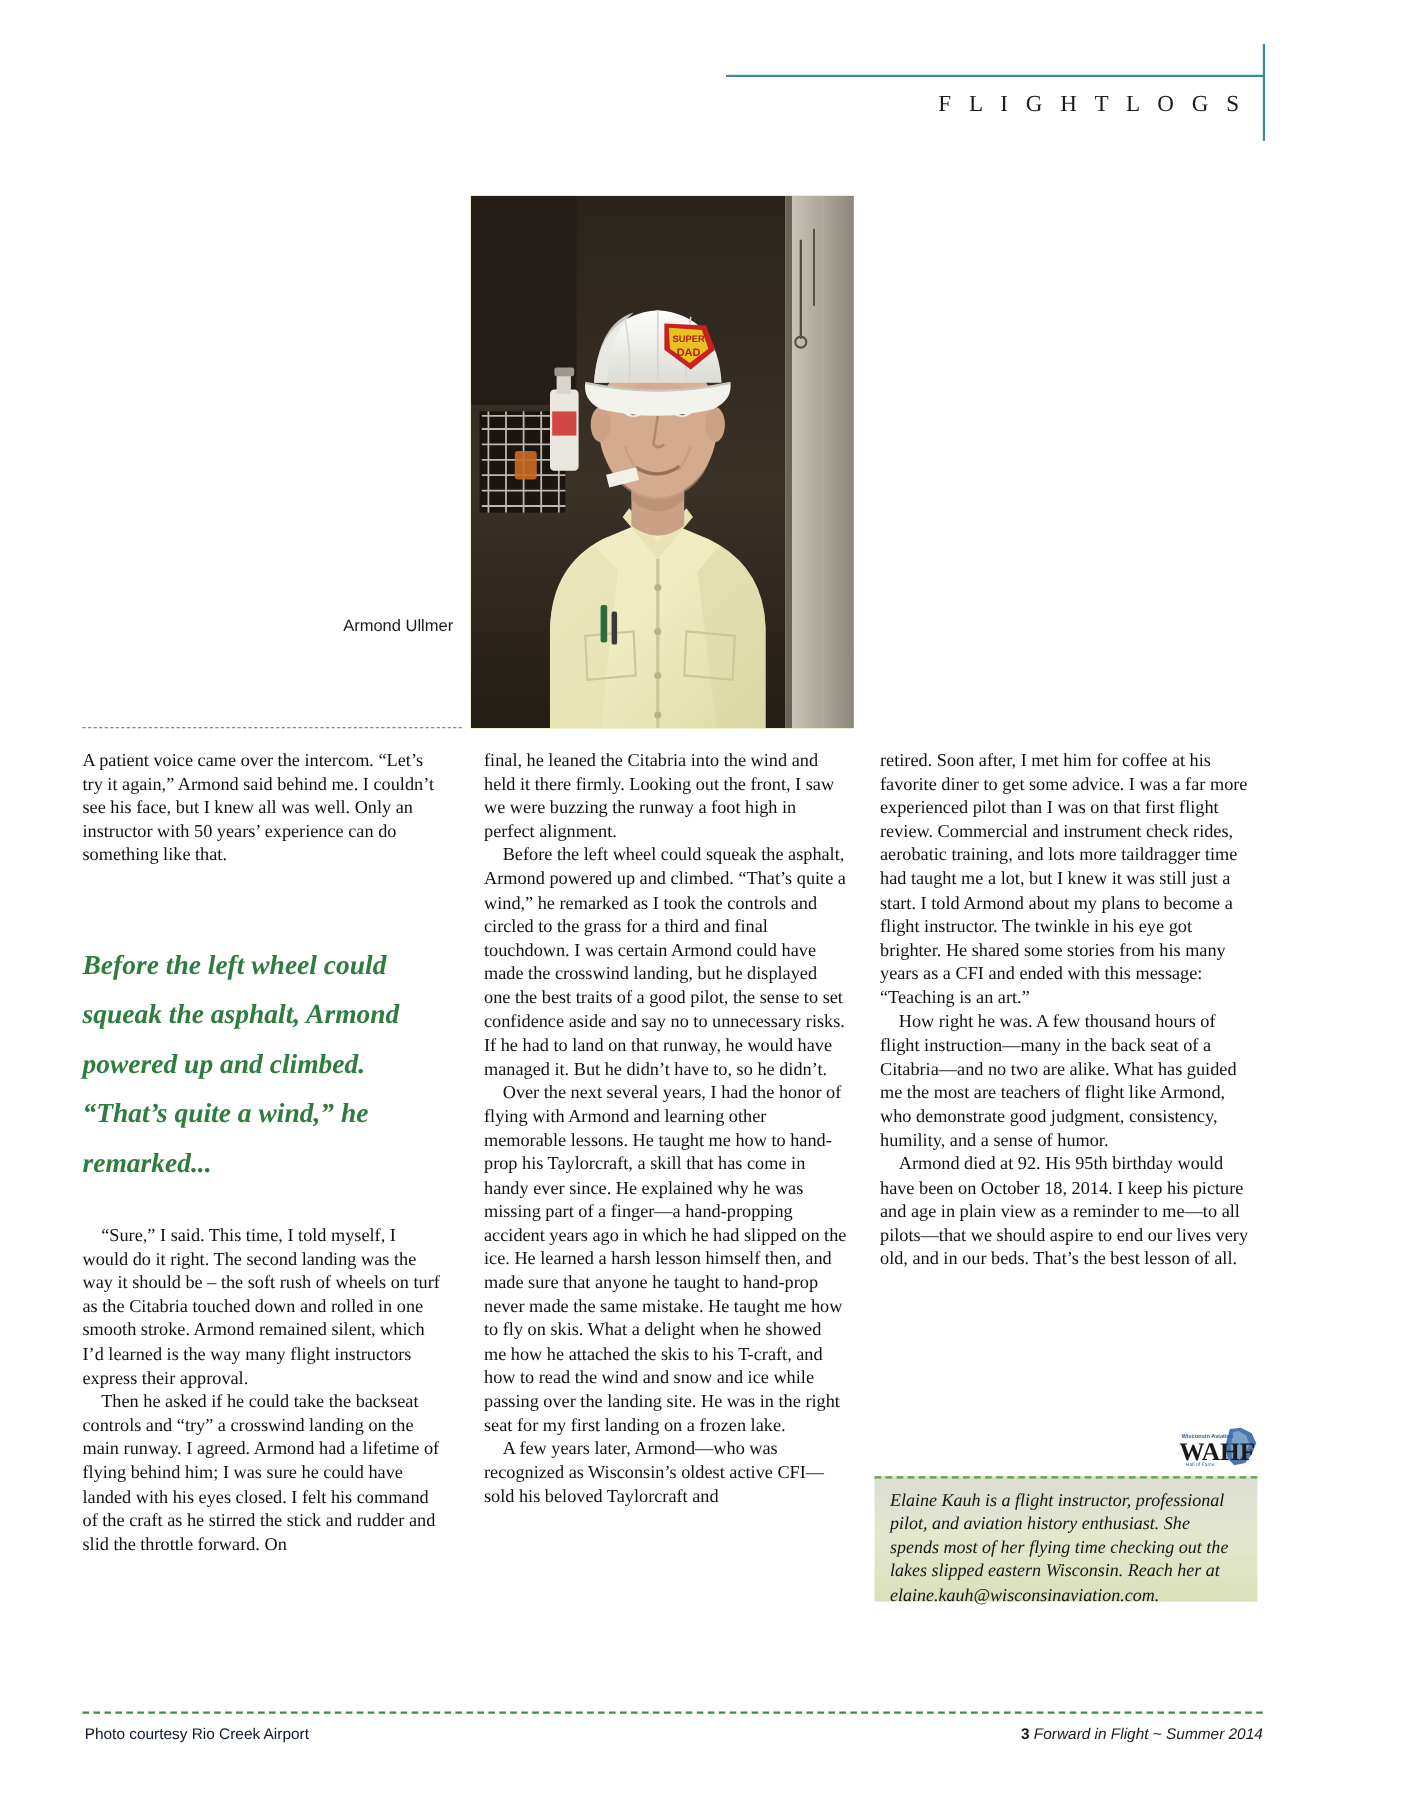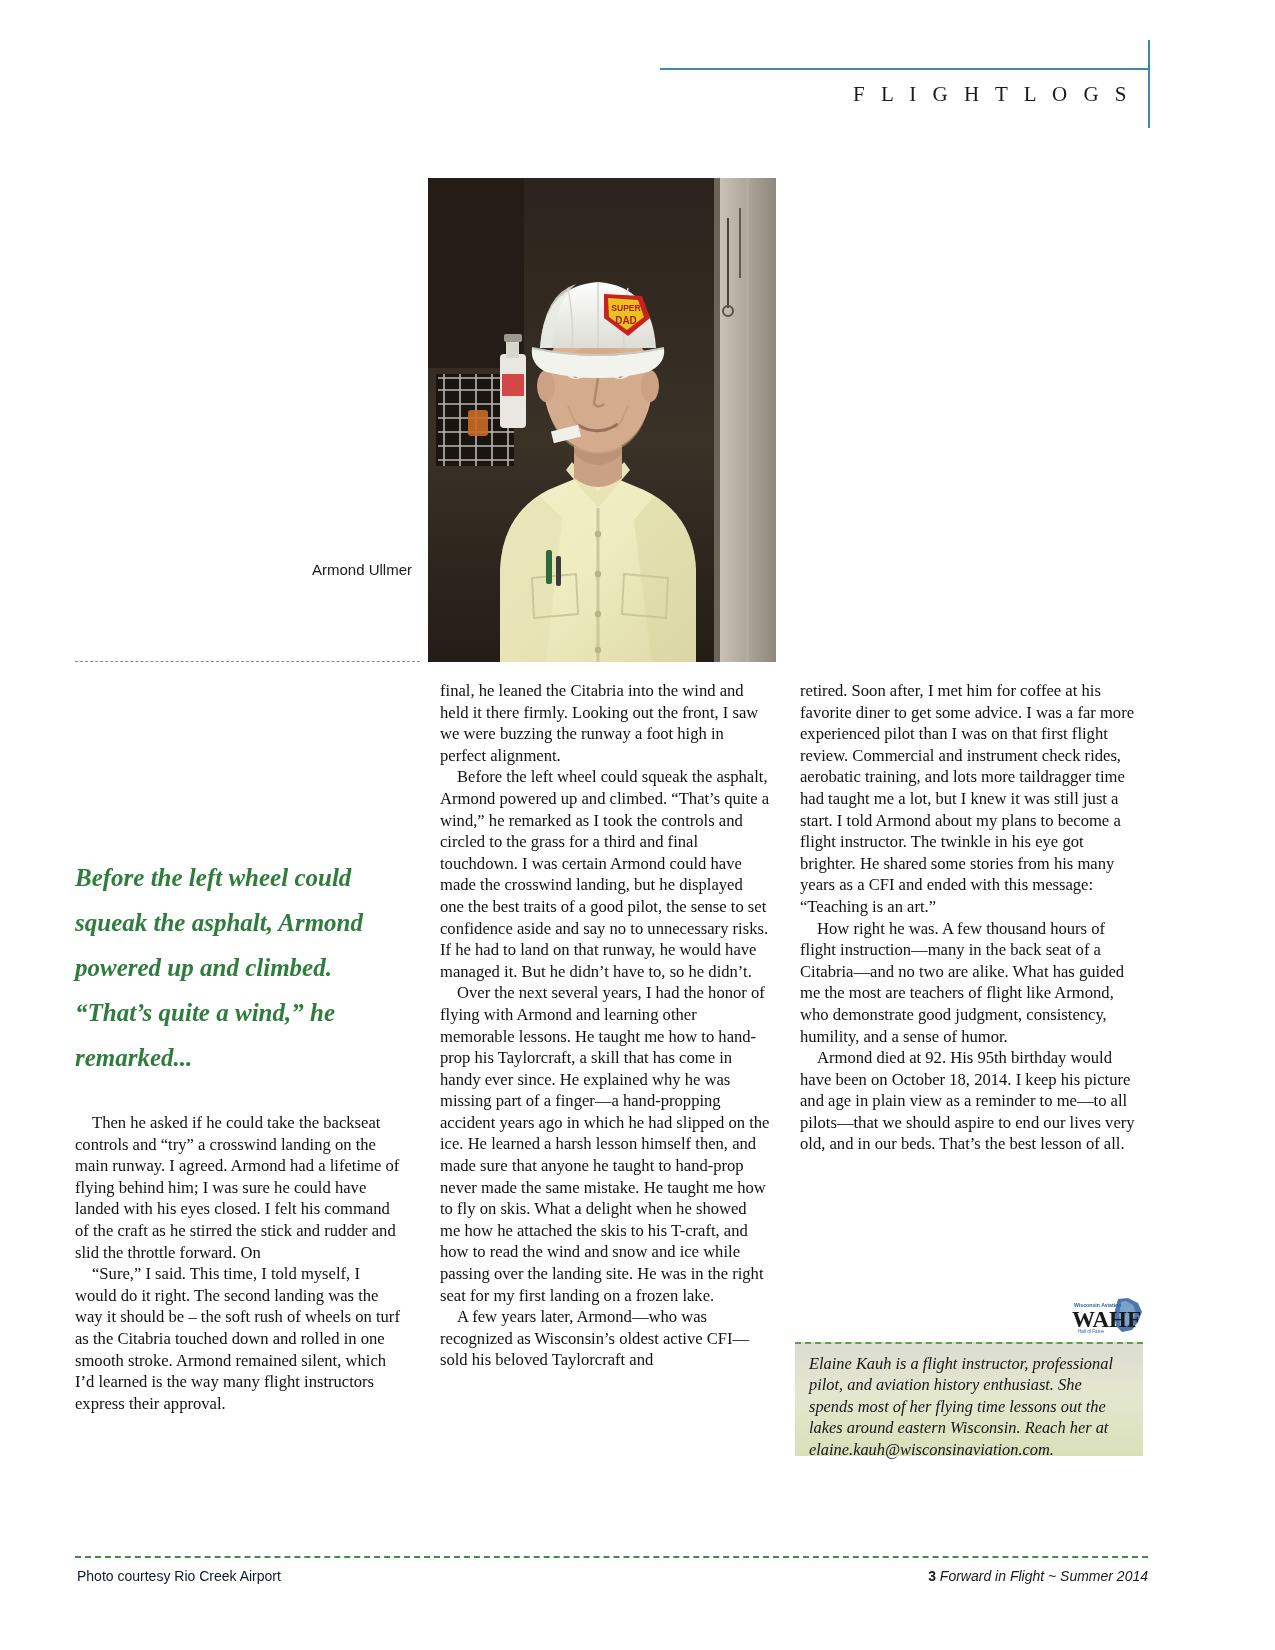--- a/index.html
+++ b/index.html
@@ -339,26 +339,29 @@
       <rect x="124" y="250" width="28" height="12" fill="#f0efe8" transform="rotate(-14 138 256)"></rect>
 
       <rect x="0" y="0" width="348" height="484" fill="none"></rect>
     </svg>
   </div>
 
   <div class="photo-caption">Armond Ullmer</div>
 
   <div class="col-rule c1"></div>
 
+  <div class="col col1">
+    <p class="noindent">A patient voice came over the intercom. “Let’s try it again,” Armond said behind me. I couldn’t see his face, but I knew all was well. Only an instructor with 50 years’ experience can do something like that.</p>
+  </div>
 
   <div class="pullquote">Before the left wheel could squeak the asphalt, Armond powered up and climbed. “That’s quite a wind,” he remarked...</div>
 
   <div class="col1-lower">
+    <p>“Sure,” I said. This time, I told myself, I would do it right. The second landing was the way it should be – the soft rush of wheels on turf as the Citabria touched down and rolled in one smooth stroke. Armond remained silent, which I’d learned is the way many flight instructors express their approval.</p>
     <p>Then he asked if he could take the backseat controls and “try” a crosswind landing on the main runway. I agreed. Armond had a lifetime of flying behind him; I was sure he could have landed with his eyes closed. I felt his command of the craft as he stirred the stick and rudder and slid the throttle forward. On</p>
-    <p>“Sure,” I said. This time, I told myself, I would do it right. The second landing was the way it should be – the soft rush of wheels on turf as the Citabria touched down and rolled in one smooth stroke. Armond remained silent, which I’d learned is the way many flight instructors express their approval.</p>
   </div>
 
   <div class="col col2">
     <p class="noindent">final, he leaned the Citabria into the wind and held it there firmly. Looking out the front, I saw we were buzzing the runway a foot high in perfect alignment.</p>
     <p>Before the left wheel could squeak the asphalt, Armond powered up and climbed. “That’s quite a wind,” he remarked as I took the controls and circled to the grass for a third and final touchdown. I was certain Armond could have made the crosswind landing, but he displayed one the best traits of a good pilot, the sense to set confidence aside and say no to unnecessary risks. If he had to land on that runway, he would have managed it. But he didn’t have to, so he didn’t.</p>
     <p>Over the next several years, I had the honor of flying with Armond and learning other memorable lessons. He taught me how to hand-prop his Taylorcraft, a skill that has come in handy ever since. He explained why he was missing part of a finger—a hand-propping accident years ago in which he had slipped on the ice. He learned a harsh lesson himself then, and made sure that anyone he taught to hand-prop never made the same mistake. He taught me how to fly on skis. What a delight when he showed me how he attached the skis to his T-craft, and how to read the wind and snow and ice while passing over the landing site. He was in the right seat for my first landing on a frozen lake.</p>
     <p>A few years later, Armond—who was recognized as Wisconsin’s oldest active CFI—sold his beloved Taylorcraft and</p>
   </div>
 
   <div class="col col3">
@@ -375,21 +378,21 @@
 
       <text x="8" y="11" font-family="Liberation Sans, sans-serif" font-size="5.2" fill="#2d5f9e" font-weight="bold">Wisconsin Aviation</text>
 
       <text x="6" y="31" font-family="Liberation Serif, serif" font-size="23" font-weight="bold" fill="#1a1a1a">WAHF</text>
 
       <text x="12" y="37" font-family="Liberation Sans, sans-serif" font-size="4.6" fill="#2d5f9e">Hall of Fame</text>
     </svg>
   </div>
 
   <div class="biobox">
-    <div class="biobox-text">Elaine Kauh is a flight instructor, professional pilot, and aviation history enthusiast. She spends most of her flying time lessons out the lakes around eastern Wisconsin. Reach her at elaine.kauh@wisconsinaviation.com.</div>
+    <div class="biobox-text">Elaine Kauh is a flight instructor, professional pilot, and aviation history enthusiast. She spends most of her flying time checking out the lakes slipped eastern Wisconsin. Reach her at elaine.kauh@wisconsinaviation.com.</div>
   </div>
 
   <div class="footer-rule"></div>
   <div class="footer-left">Photo courtesy Rio Creek Airport</div>
   <div class="footer-right">
     <span class="pg">3 </span><span class="ital">Forward in Flight ~ Summer 2014</span>
   </div>
 
 </div>
 

